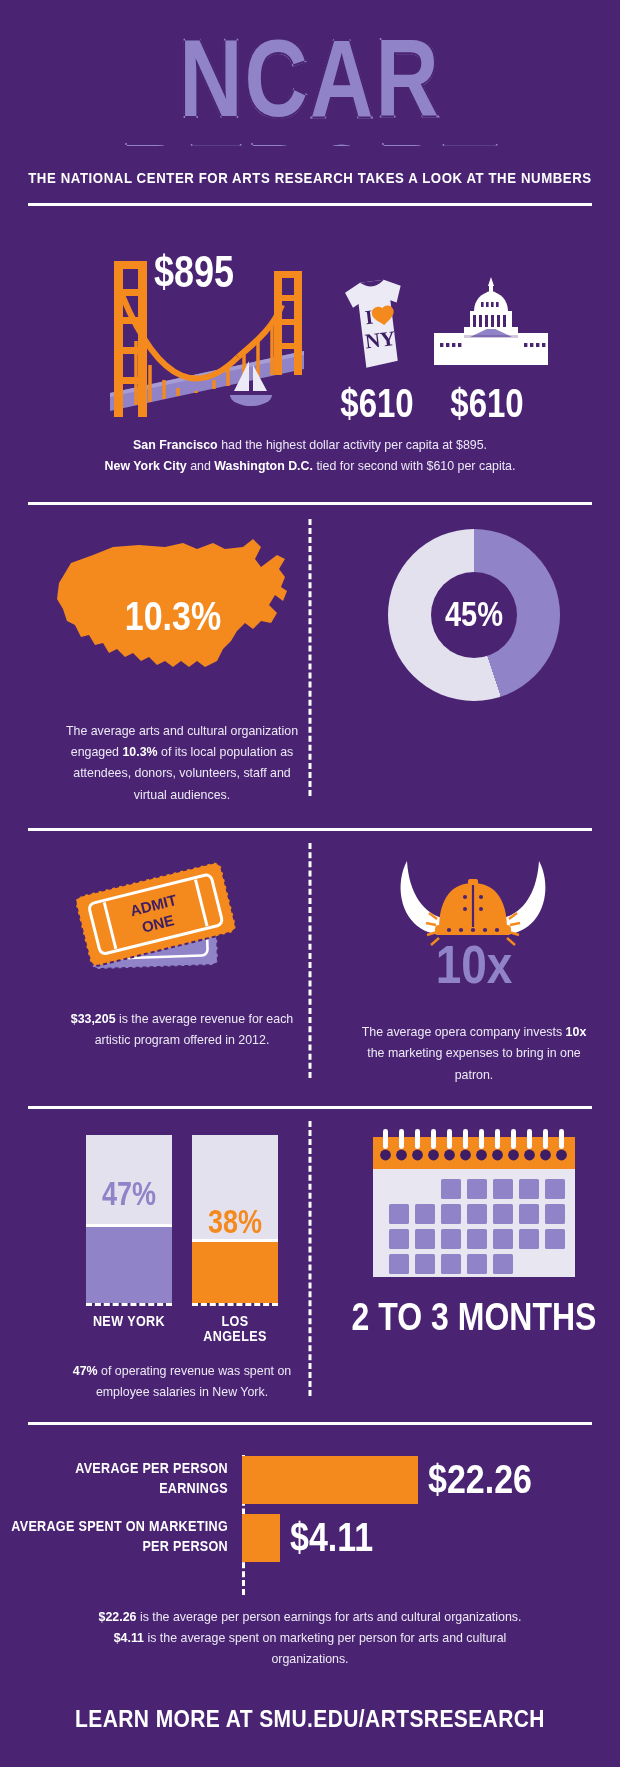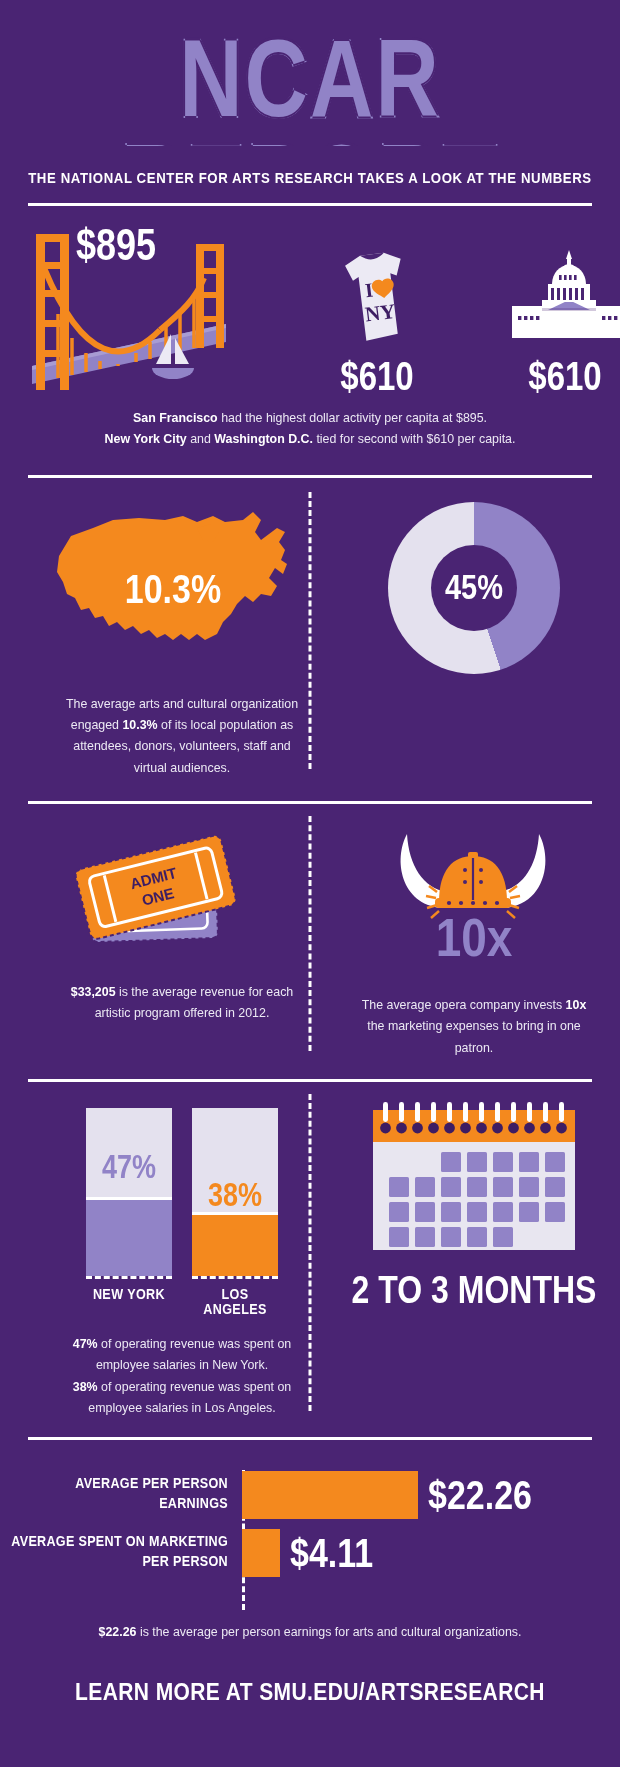--- a/index.html
+++ b/index.html
@@ -66,21 +66,21 @@
     font-size: 12.4px;
     line-height: 1.72;
     text-align: center;
     font-family: "Liberation Sans", sans-serif;
   }
   .caption b { color: #ffffff; font-weight: bold; }
   .caption.narrow { width: 238px; }
   .caption.wide { width: 470px; }
 
   
-  .cities { display: flex; justify-content: space-between; align-items: flex-end; padding: 10px 0 0 0; gap: 0; }
+  .cities { display: flex; justify-content: center; align-items: flex-end; padding: 37px 0 0 0; gap: 0; }
   .bridge-block { position: relative; width: 230px; height: 180px; margin-left: 14px; }
   .money {
     font-family: "Liberation Sans Narrow", "Liberation Sans", sans-serif;
     font-weight: bold; color: #ffffff; font-size: 36px;
     transform: scaleY(1.22); letter-spacing: 0px;
   }
   .m895 { position: absolute; left: 62px; top: 8px; }
   .city-block { width: 110px; text-align: center; }
   .city-block .money { display:block; margin-top: 6px; font-size: 33px; }
 
@@ -445,21 +445,20 @@
           <div class="bar">
             <div class="fill la" style="height:38%;"></div>
             <div class="pct la">38%</div>
           </div>
           <div class="baxis"></div>
           <div class="blabel">LOS ANGELES</div>
         </div>
       </div>
       <div class="caption narrow" style="margin-top:18px;">
         <div><b>47%</b><span> of operating revenue was spent on employee salaries in New York.</span></div>
-        <div><b>38%</b><span> of operating revenue was spent on employee salaries in Los Angeles.</span></div>
       </div>
     </div>
 
     <div class="col">
       <div class="calwrap">
         <svg width="210" height="154" viewBox="0 0 210 154">
 
           <g>
             <rect x="14" y="2" width="5" height="22" rx="2.4" fill="#ffffff"></rect>
             <rect x="30" y="2" width="5" height="22" rx="2.4" fill="#ffffff"></rect>
@@ -564,18 +563,19 @@
         </div>
         <div class="hbar-track">
           <div class="hbar" style="width:38px;"></div>
           <div class="hbar-val">$4.11</div>
         </div>
       </div>
     </div>
 
     <div class="caption wide" style="margin:6px auto 0 auto;">
       <div><b>$22.26</b><span> is the average per person earnings for arts and cultural organizations.</span></div>
+      <div><b>$4.11</b><span> is the average spent on marketing per person for arts and cultural organizations.</span></div>
     </div>
 
     <div class="learn">LEARN MORE AT SMU.EDU/ARTSRESEARCH</div>
   </div>
 
 </div>
 
 </body></html>

